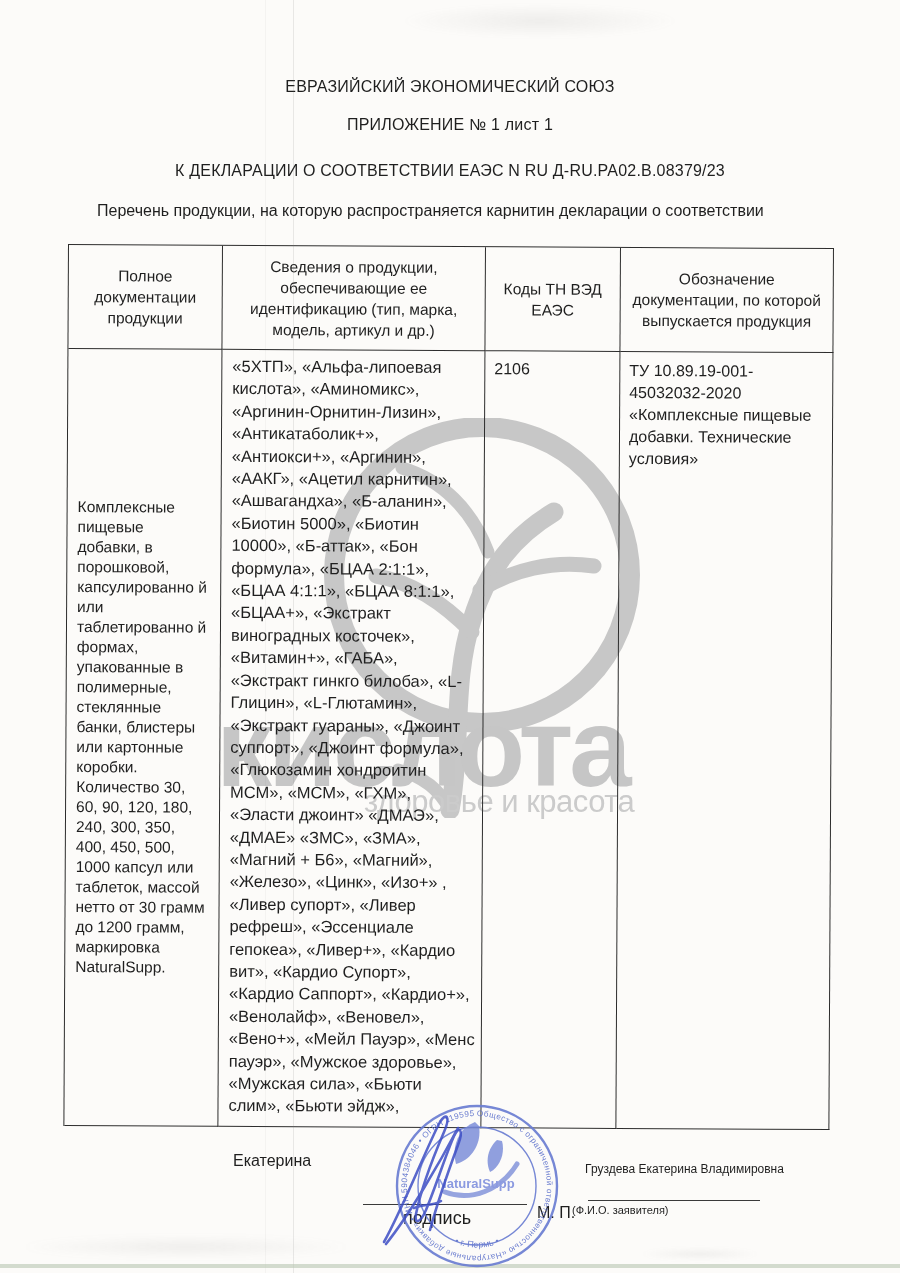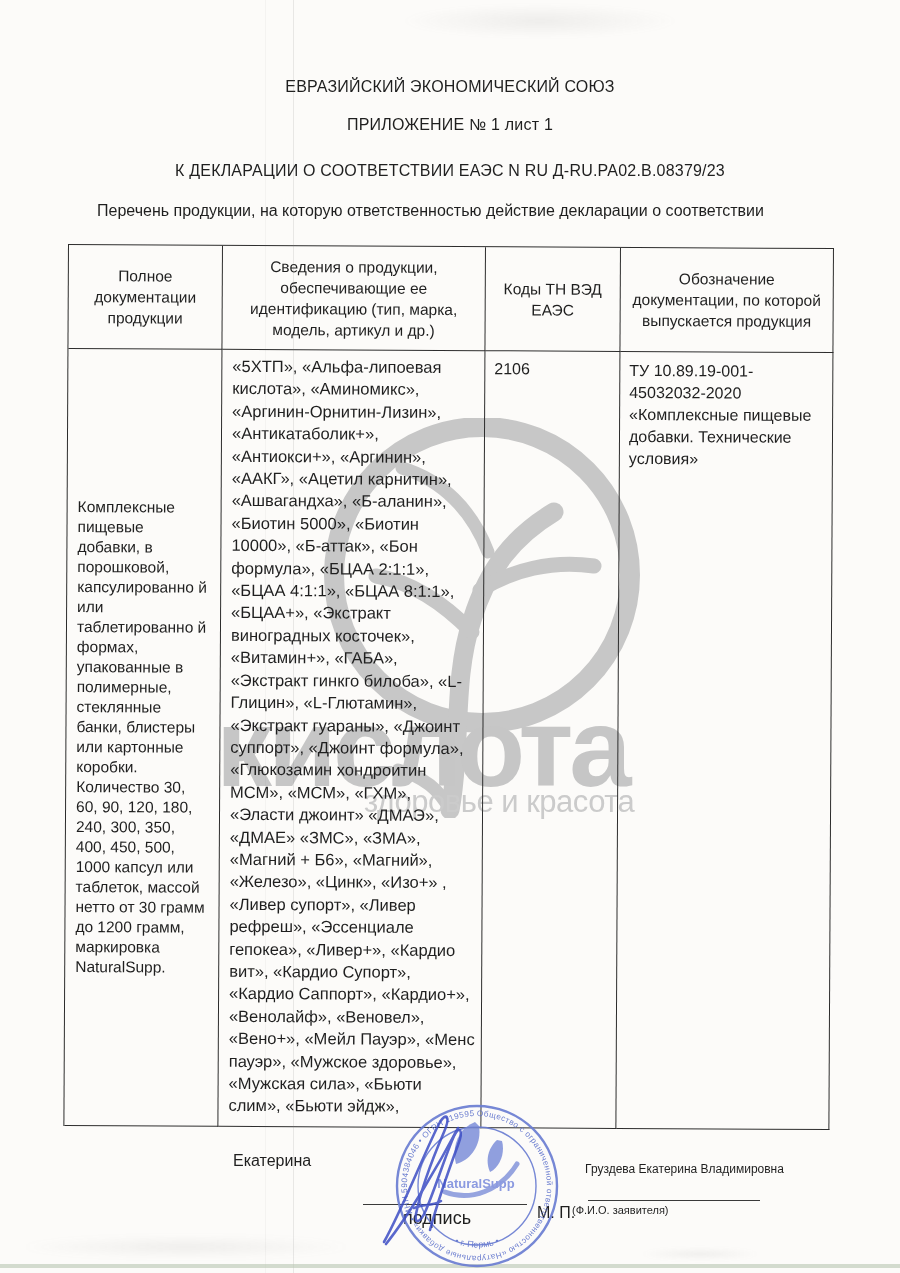--- a/index.html
+++ b/index.html
@@ -91,21 +91,21 @@
       <path d="M188 134 C172 92 142 62 102 50" stroke-width="13"></path>
       <path d="M150 392 C140 372 122 358 98 352" stroke-width="13"></path>
     </g>
   </svg>
   <div class="wm" id="wm-brand">кислота</div>
   <div class="wm" id="wm-tagline">здоровье и красота</div>
 
   <div class="t-center" id="t1">ЕВРАЗИЙСКИЙ ЭКОНОМИЧЕСКИЙ СОЮЗ</div>
   <div class="t-center" id="t2">ПРИЛОЖЕНИЕ № 1 лист 1</div>
   <div class="t-center" id="t3">К ДЕКЛАРАЦИИ О СООТВЕТСТВИИ ЕАЭС N RU Д-RU.РА02.В.08379/23</div>
-  <div id="intro">Перечень продукции, на которую ответственностью действие декларации о соответствии</div>
+  <div id="intro">Перечень продукции, на которую распространяется карнитин декларации о соответствии</div>
 
   <div class="doc-table">
     <div class="cell th">Полное документации продукции</div>
     <div class="cell th">Сведения о продукции, обеспечивающие ее идентификацию (тип, марка, модель, артикул и др.)</div>
     <div class="cell th">Коды ТН ВЭД ЕАЭС</div>
     <div class="cell th">Обозначение документации, по которой выпускается продукция</div>
 
     <div class="cell td1">
       <div>Комплексные пищевые добавки, в порошковой, капсулированно й или таблетированно й формах, упакованные в полимерные, стеклянные банки, блистеры или картонные коробки. Количество 30, 60, 90, 120, 180, 240, 300, 350, 400, 450, 500, 1000 капсул или таблеток, массой нетто от 30 грамм до 1200 грамм, маркировка NaturalSupp.</div>
     </div>

